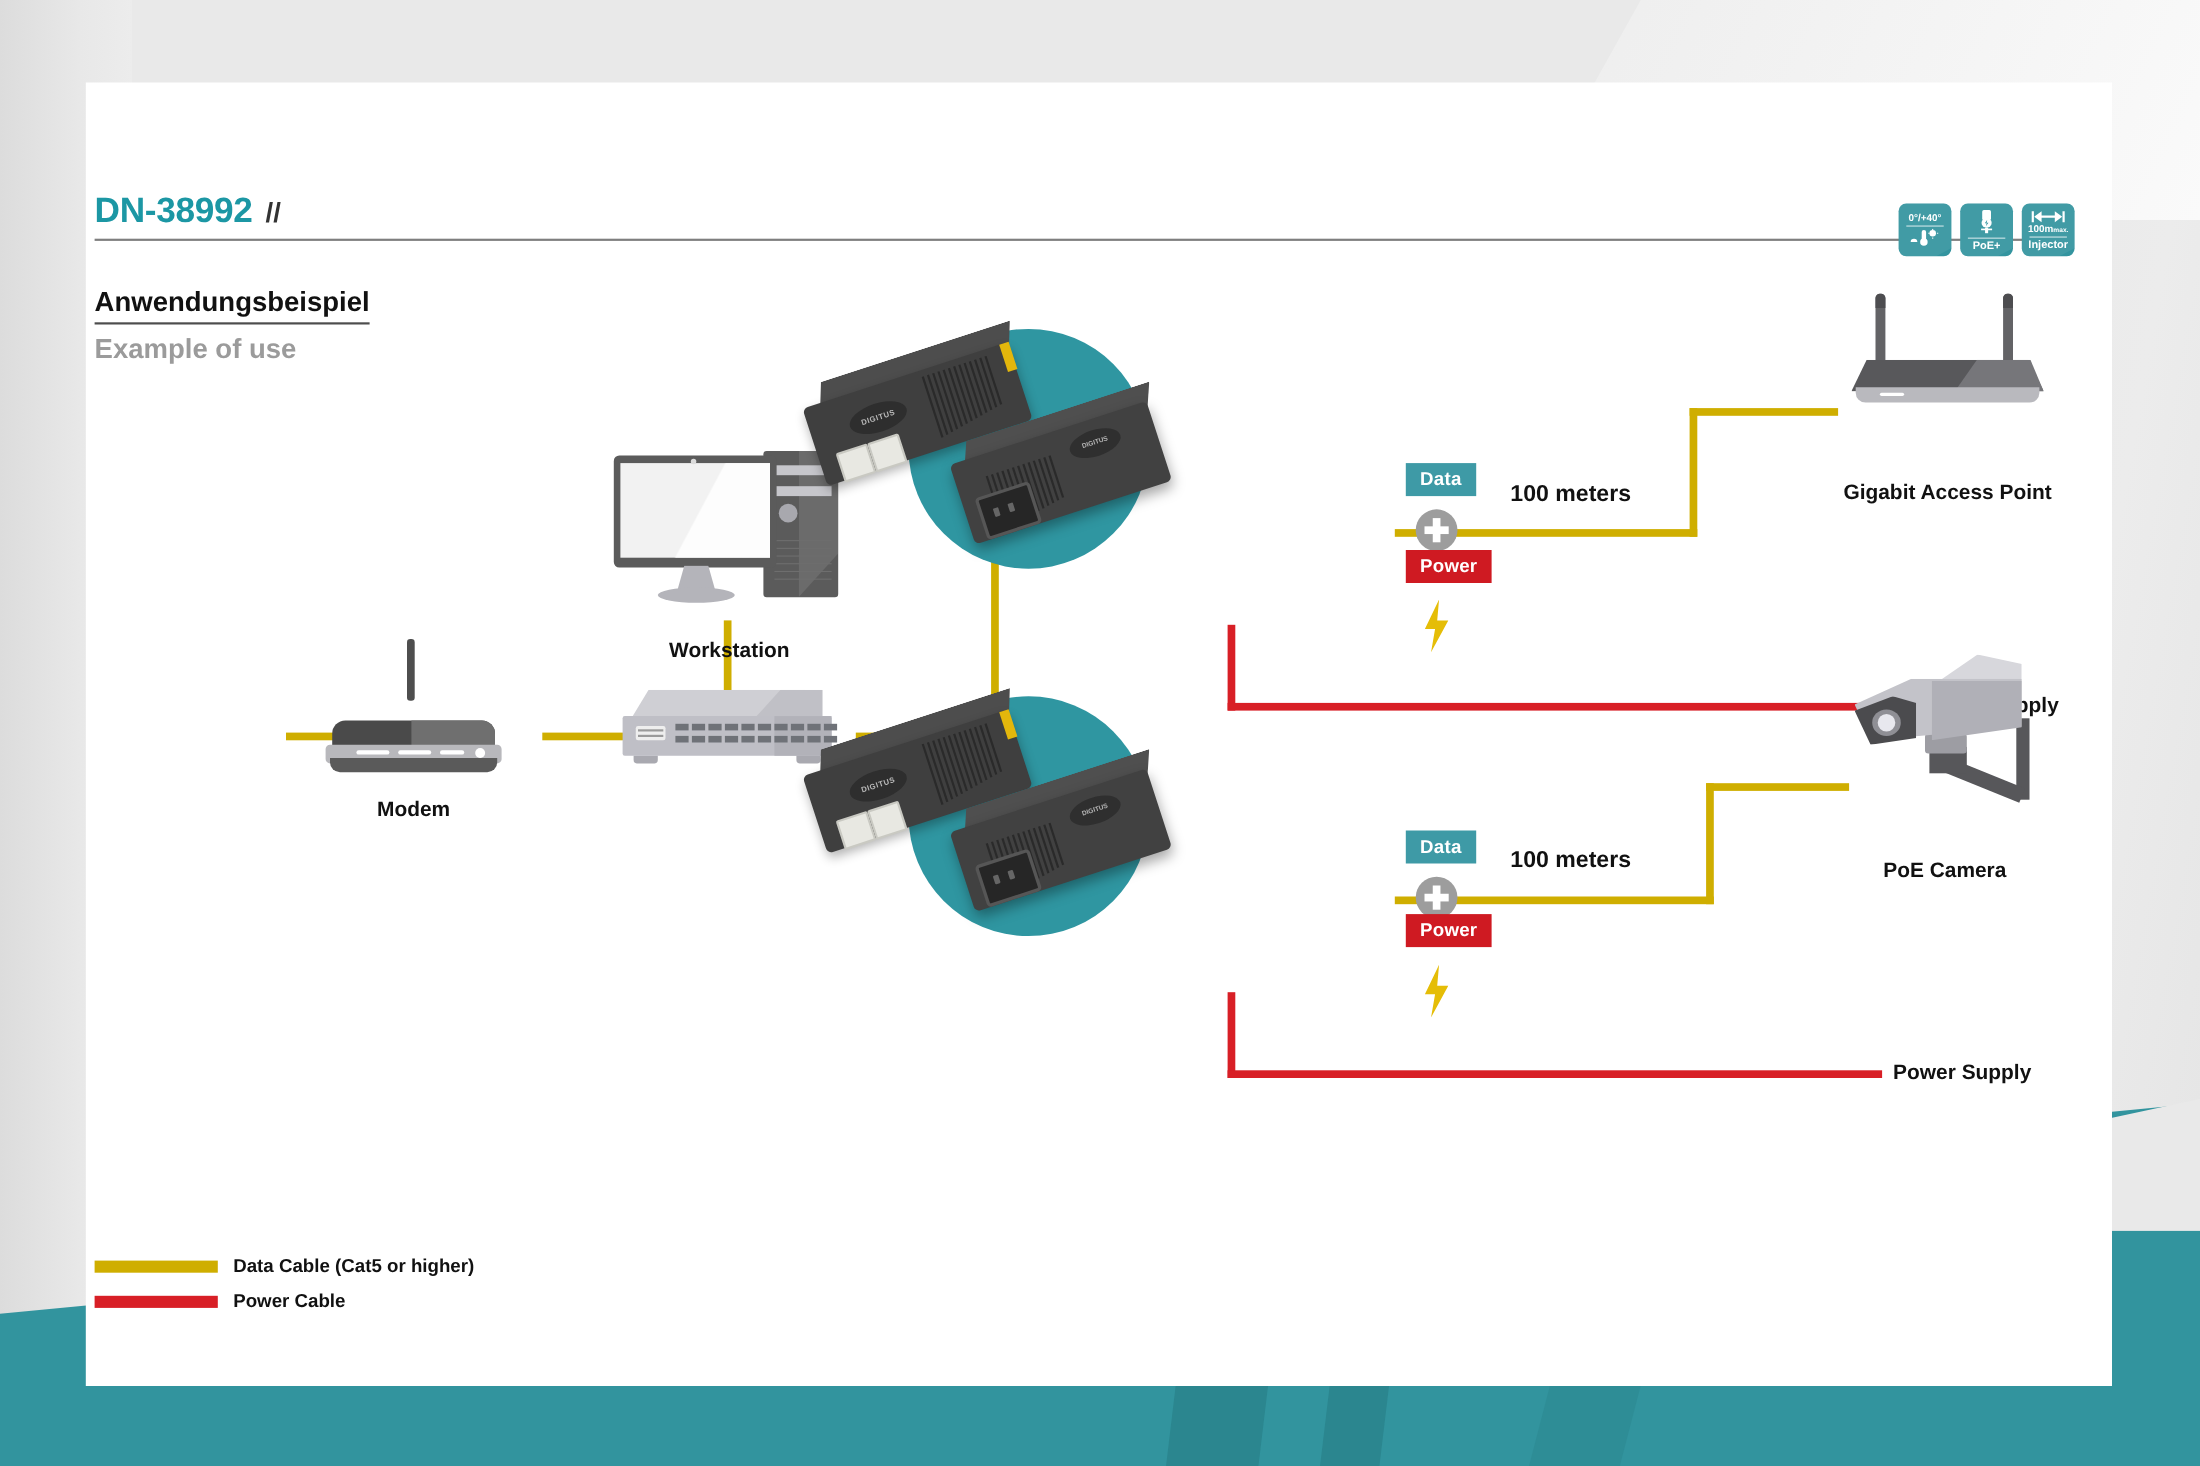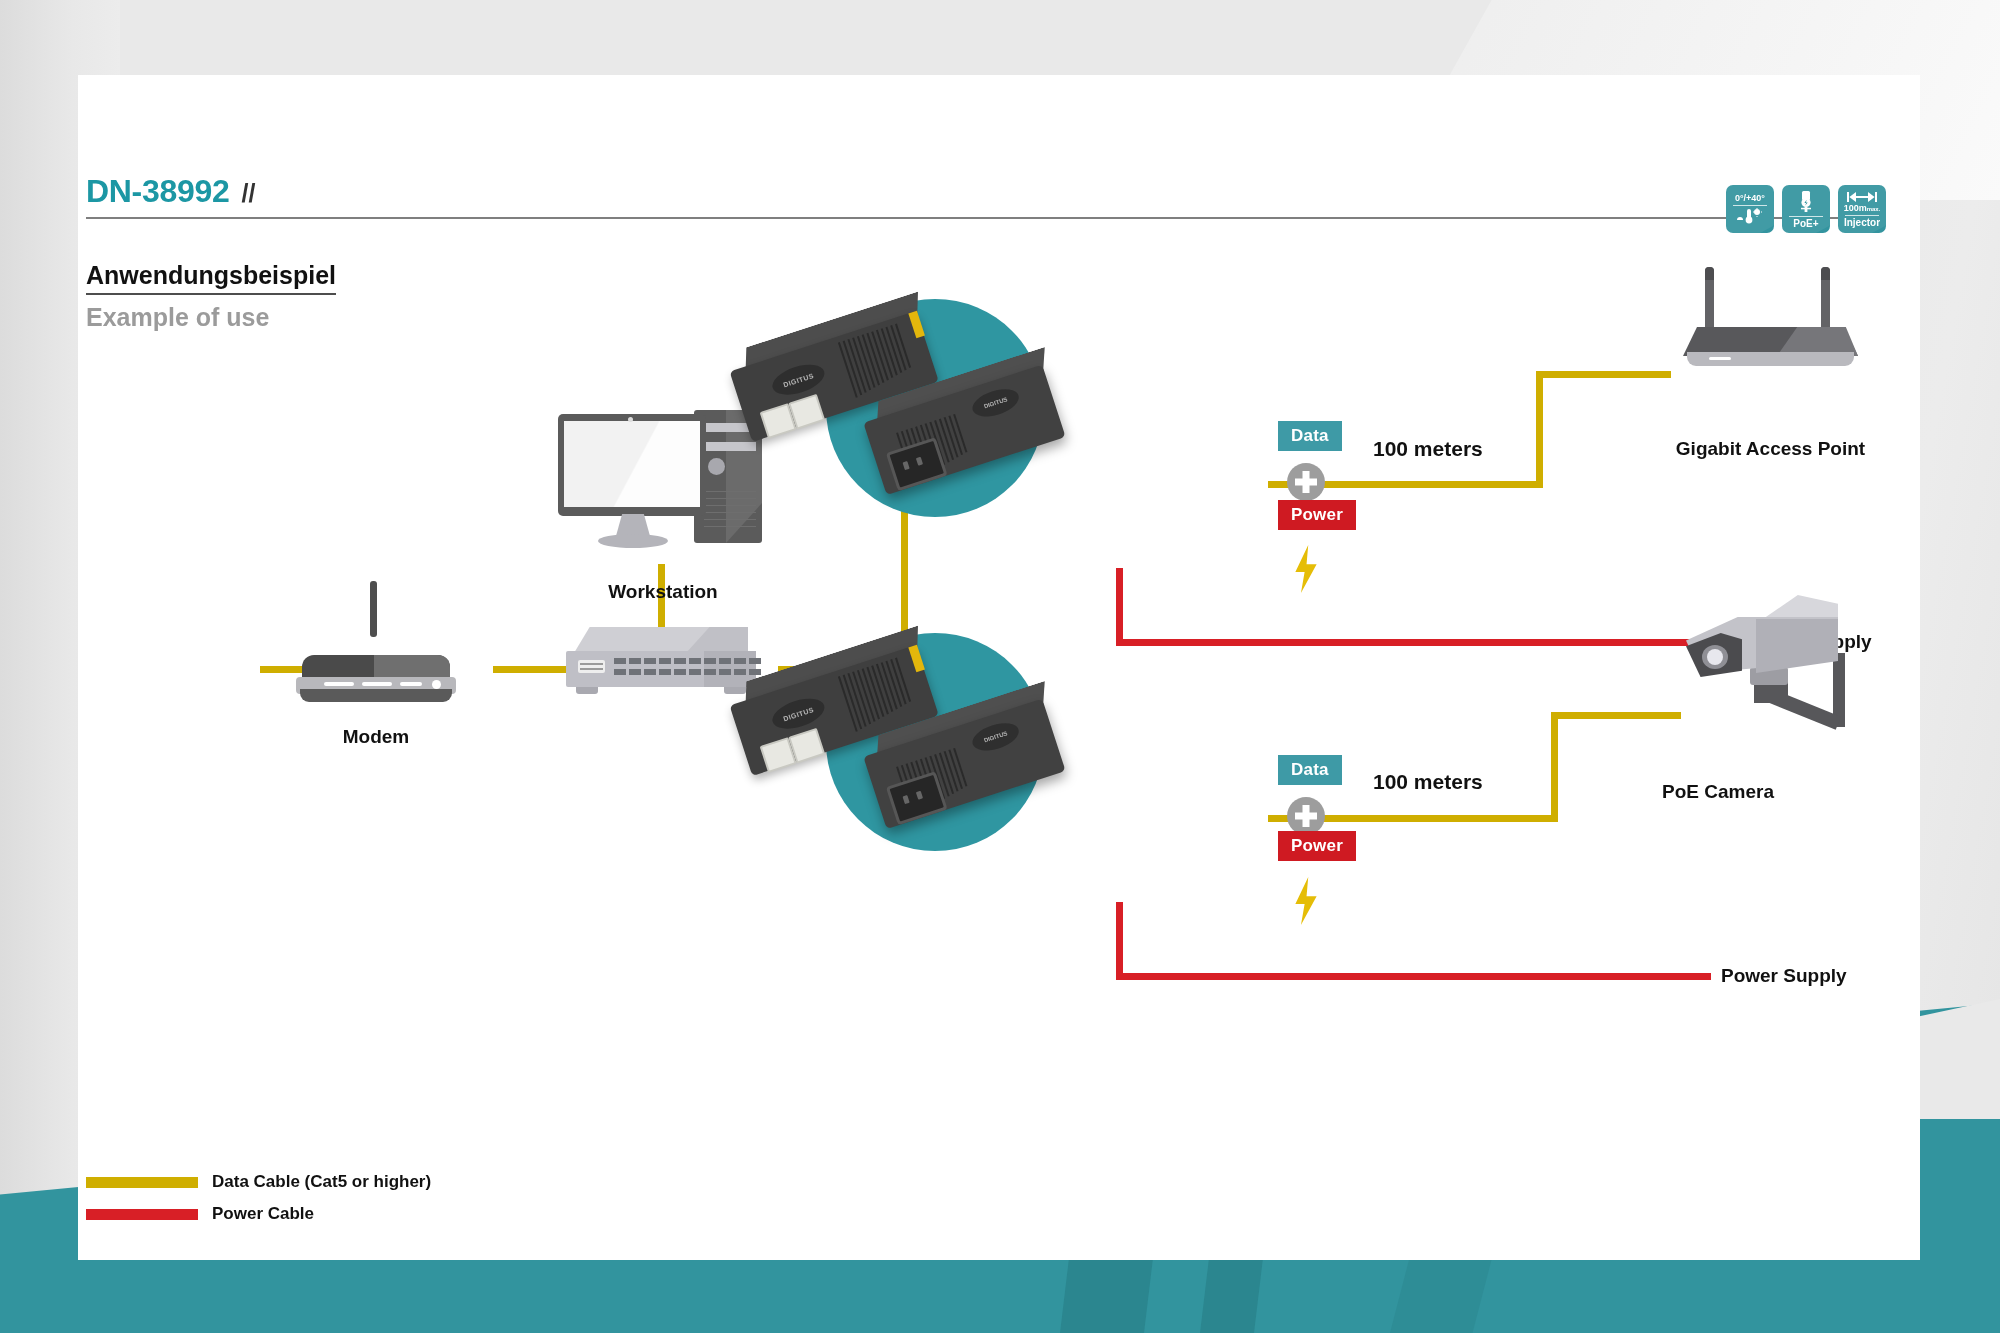--- a/index.html
+++ b/index.html
@@ -250,21 +250,21 @@
   .cam2 .lens i{position:absolute;left:5px;top:4px;width:16px;height:16px;border-radius:50%;background:#e8e8ee;}
   .cam2 .hinge{position:absolute;left:72px;top:72px;width:38px;height:18px;background:#9d9da3;border-radius:3px;}
   .cam2 .arm{position:absolute;left:76px;top:84px;width:34px;height:24px;background:#57575a;}
   .cam2 .brk{position:absolute;left:88px;top:92px;width:78px;height:14px;background:#57575a;
     transform:rotate(22deg);transform-origin:left center;}
   .cam2 .wall{position:absolute;left:155px;top:58px;width:12px;height:74px;background:#57575a;}
 
   .psupply{position:absolute;font-size:19px;font-weight:700;color:#111;}
 
   
-  #legend{position:absolute;left:8px;bottom:24px;}
+  #legend{position:absolute;left:8px;bottom:55px;}
   .lrow{display:flex;align-items:center;gap:14px;margin-bottom:12px;}
   .lswatch{width:112px;height:11px;}
   .ltext{font-size:17px;font-weight:700;color:#111;}
 </style>
 </head>
 <body>
 
 <div id="bg">
   <div class="bg-shape bg-left-grad"></div>
   <div class="bg-shape bg-diag-tr2"></div>
@@ -581,21 +581,21 @@
         <div class="hinge"></div>
         <div class="bodyT"></div>
           <div class="bodyM"></div>
           <div class="bodyD"></div>
         <div class="front"></div>
         <div class="lens">
             <i></i>
           </div>
       </div>
     </div>
-    <div class="nlabel" style="left:1520px;top:705px;width:240px;">PoE Camera</div>
+    <div class="nlabel" style="left:1570px;top:705px;width:240px;">PoE Camera</div>
 
     <div class="psupply" style="left:1643px;top:890px;">Power Supply</div>
 
   </div>
 
   <div id="legend">
     <div class="lrow">
       <span class="lswatch" style="background:#cfae00"></span>
       <span class="ltext">Data Cable (Cat5 or higher)</span>
     </div>

